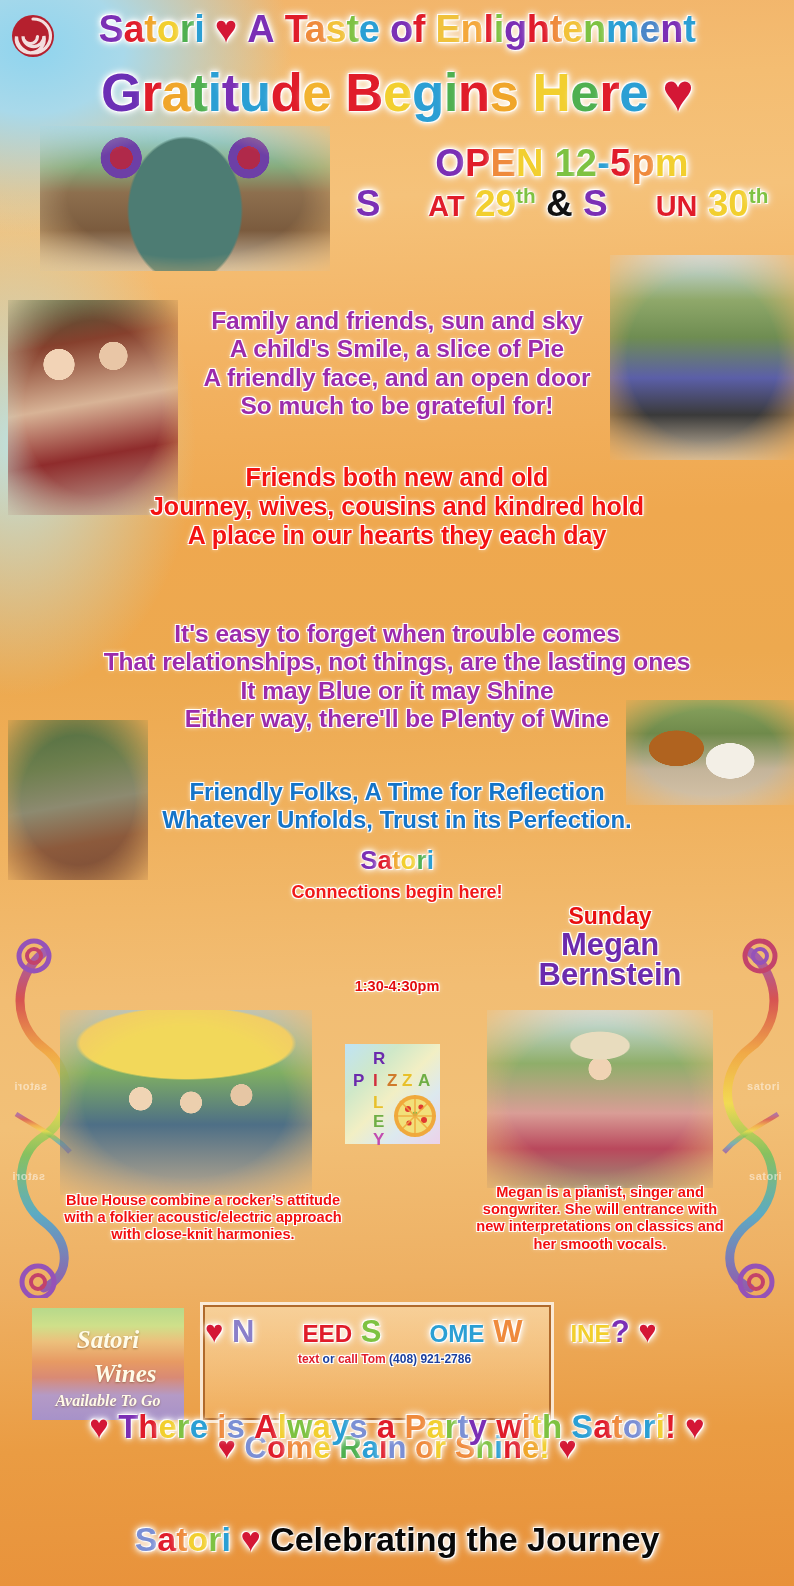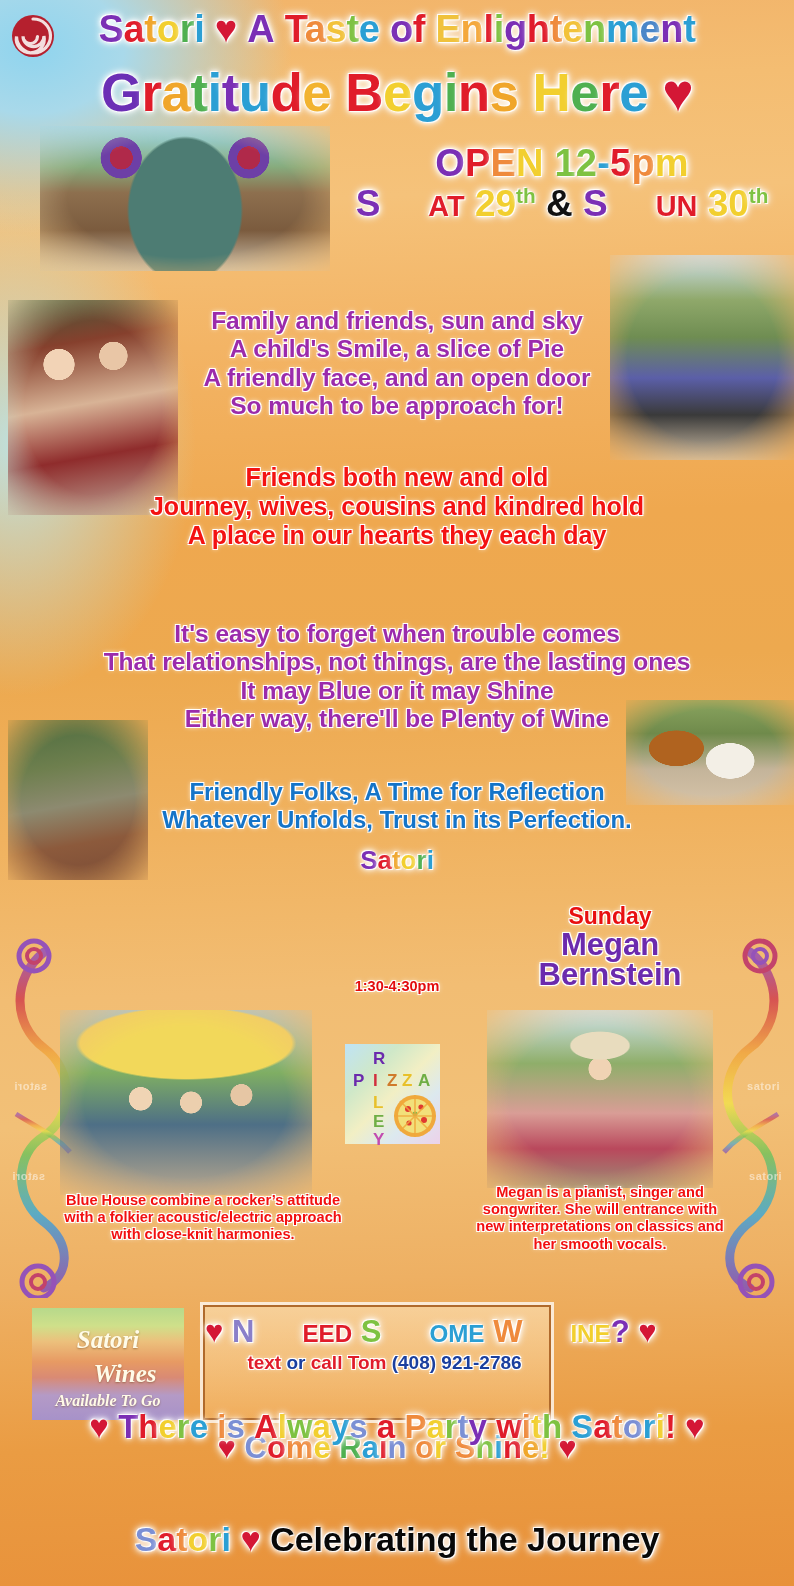--- a/index.html
+++ b/index.html
@@ -108,21 +108,21 @@
   #pizza-logo span { position: absolute; font-weight: bold; font-size: 17px; }
 
   
   #wine-box {
     position: absolute; left: 203px; top: 1305px; width: 348px; height: 115px;
     border: 2px solid #b06a2c;
     background: linear-gradient(180deg, rgba(255,236,200,.55), rgba(250,200,130,.35));
     box-shadow: 0 0 0 3px rgba(255,255,255,.75);
   }
   #wine-head  { text-align: center; font-size: 31px; font-weight: bold; margin-top: 7px; }
-  #wine-l1, #wine-l2 { text-align: center; font-size: 19px; font-weight: bold; margin-top: 2px; padding-left: 15px; }
+  #wine-l1, #wine-l2 { text-align: center; font-size: 12px; font-weight: bold; margin-top: 2px; padding-left: 15px; }
   #wine-art {
     position: absolute; left: 32px; top: 1308px; width: 152px; height: 112px;
     background: linear-gradient(180deg,
       #b7d98b 0%, #cfe08a 16%, #ecc07c 30%, #e79a63 48%,
       #d98a74 62%, #b49ac6 78%, #a792c9 100%);
   }
   #wine-art div { position: absolute; left: 0; right: 0; text-align: center;
                   color: #fffbe8; font-weight: bold;
                   text-shadow: 0 1px 2px rgba(120,80,40,.55); }
 
@@ -229,39 +229,40 @@
 
   <div id="open-block">
     <div id="open-line-1" class="line glow"><span style="color: rgb(123, 47, 181);">O</span><span style="color: rgb(224, 28, 42);">P</span><span style="color: rgb(239, 138, 60);">E</span><span style="color: rgb(242, 207, 47);">N</span><span style="color: rgb(0, 0, 0);">&nbsp;</span><span style="color: rgb(126, 194, 66);">1</span><span style="color: rgb(126, 194, 66);">2</span><span style="color: rgb(43, 159, 212);">-</span><span style="color: rgb(224, 28, 42);">5</span><span style="color: rgb(239, 138, 60);">p</span><span style="color: rgb(242, 207, 47);">m</span></div>
     <div id="open-line-2" class="line glow"><span style="color: rgb(123, 47, 181);">S</span><span class="sc" style="color: rgb(224, 28, 42);">AT</span><span style="color: rgb(0, 0, 0);">&nbsp;</span><span style="color: rgb(242, 207, 47);">29</span><sup style="color: rgb(126, 194, 66);">th</sup><span style="color: rgb(0, 0, 0);">&nbsp;</span><span style="color: rgb(17, 17, 17);">&amp;</span><span style="color: rgb(0, 0, 0);">&nbsp;</span><span style="color: rgb(123, 47, 181);">S</span><span class="sc" style="color: rgb(224, 28, 42);">UN</span><span style="color: rgb(0, 0, 0);">&nbsp;</span><span style="color: rgb(242, 207, 47);">30</span><sup style="color: rgb(126, 194, 66);">th</sup></div>
   </div>
 
   <div class="stanza p1 purple ts-w">
       <div>Family and friends, sun and sky</div>
       <div>A child's Smile, a slice of Pie</div>
       <div>A friendly face, and an open door</div>
-      <div>So much to be approach for!</div>
+      <div>So much to be grateful for!</div>
     </div>
   <div class="stanza p2 red ts-w">
       <div>Friends both new and old</div>
       <div>Journey, wives, cousins and kindred hold</div>
       <div>A place in our hearts they each day</div>
     </div>
   <div class="stanza p3 purple ts-w">
       <div>It's easy to forget when trouble comes</div>
       <div>That relationships, not things, are the lasting ones</div>
       <div>It may Blue or it may Shine</div>
       <div>Either way, there'll be Plenty of Wine</div>
     </div>
   <div class="stanza p4 blue ts-w">
       <div>Friendly Folks, A Time for Reflection</div>
       <div>Whatever Unfolds, Trust in its Perfection.</div>
     </div>
 
   <div id="satori-mid" class="glow"><span style="color: rgb(123, 47, 181);">S</span><span style="color: rgb(224, 28, 42);">a</span><span style="color: rgb(240, 166, 42);">t</span><span style="color: rgb(242, 207, 47);">o</span><span style="color: rgb(79, 176, 80);">r</span><span style="color: rgb(43, 159, 212);">i</span></div>
+  <div id="connections" class="ts-w">Connections begin here!</div>
 
   <div id="music-time" class="ts-w">
     <div>1:30-4:30pm</div>
   </div>
 
 
   <div id="sun-day" class="day-head">
     <div class="day-label ts-w">Sunday</div>
     <div class="act-name ts-w">Megan</div>
     <div class="act-name ts-w">Bernstein</div>

